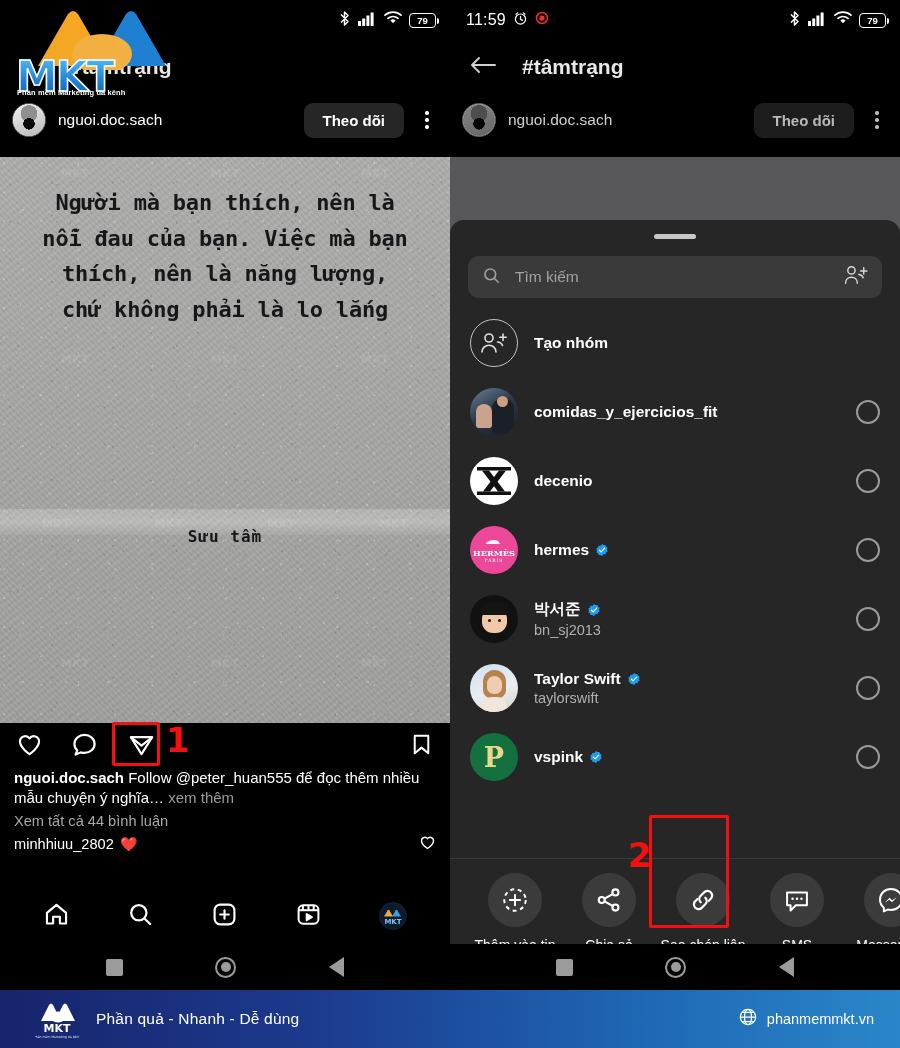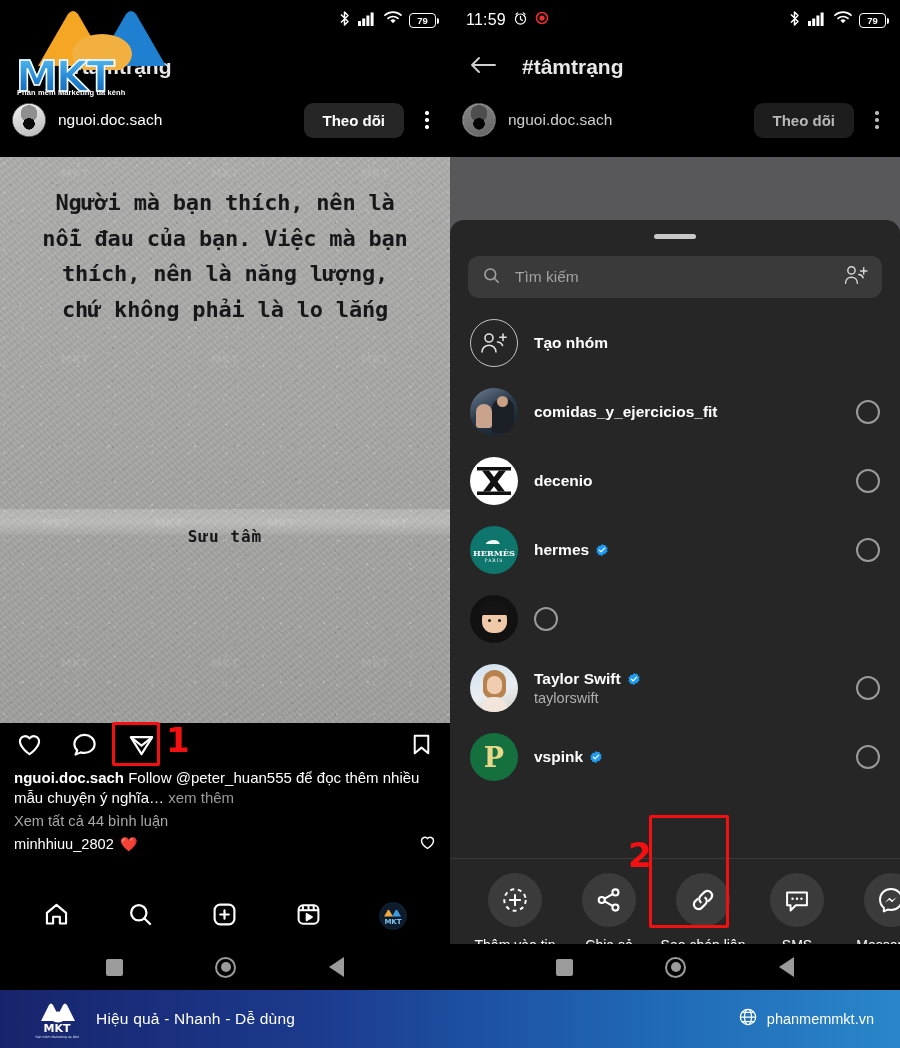--- a/index.html
+++ b/index.html
@@ -549,21 +549,21 @@
                 <path d="M36 13.5h-7l-16 21h7z" fill="#111"></path>
             </svg>
           </div>
           <div class="c-name-wrap">
             <span class="c-title">decenio</span>
           </div>
           <span class="radio"></span>
         </div>
 
         <div class="contact">
-          <div class="c-av" style="background:#0f766e;">
+          <div class="c-av" style="background:#ec4899;">
             <svg width="48" height="48" viewBox="0 0 48 48">
               <path d="M16 17c3-3 8-4 12-2l2 3H16z" fill="#fff" opacity=".95"></path>
               <text x="24" y="29.5" font-size="8.2" font-weight="bold" fill="#fff" text-anchor="middle" font-family="DejaVu Serif">HERMÈS</text>
               <text x="24" y="36" font-size="4.4" fill="#fff" text-anchor="middle" font-family="DejaVu Serif" letter-spacing="1">PARIS</text>
             </svg>
           </div>
           <div class="c-name-wrap">
             <span class="c-title">
               <span>hermes</span>
               <svg class="verified" viewBox="0 0 24 24">
@@ -574,20 +574,30 @@
           </div>
           <span class="radio"></span>
         </div>
 
         <div class="contact">
           <div class="c-av" style="background:#111;">
             <div style="position:absolute;left:12px;top:12px;width:25px;height:26px;background:#f0c9a8;border-radius:12px 12px 11px 11px;"></div>
             <div style="position:absolute;left:10px;top:7px;width:29px;height:13px;background:#141414;border-radius:13px 13px 5px 5px;"></div>
             <div style="position:absolute;left:18px;top:24px;width:3px;height:3px;background:#1a1a1a;border-radius:50%;"></div>
             <div style="position:absolute;left:28px;top:24px;width:3px;height:3px;background:#1a1a1a;border-radius:50%;"></div>
+          </div>
+          <div class="c-name-wrap">
+            <span class="c-title">
+              <span>박서준</span>
+              <svg class="verified" viewBox="0 0 24 24">
+                <path d="M12 1.5l2.6 2.1 3.3-.3 1 3.2 2.9 1.7-1.3 3.1 1.3 3.1-2.9 1.7-1 3.2-3.3-.3L12 22.5l-2.6-2.1-3.3.3-1-3.2L2.2 15.8l1.3-3.1-1.3-3.1 2.9-1.7 1-3.2 3.3.3z" fill="#1d9bf0"></path>
+                <path d="M7.5 12.2l3 3 6-6.4" fill="none" stroke="#fff" stroke-width="2.2" stroke-linecap="round" stroke-linejoin="round"></path>
+              </svg>
+            </span>
+            <span class="c-sub">bn_sj2013</span>
           </div>
           <span class="radio"></span>
         </div>
 
         <div class="contact">
           <div class="c-av" style="background:linear-gradient(160deg,#cfe0ef 0%,#eaeef2 55%,#d6d0c8 100%);">
             <div style="position:absolute;left:13px;top:6px;width:23px;height:28px;background:#b8824e;border-radius:12px 12px 8px 8px;"></div>
             <div style="position:absolute;left:17px;top:12px;width:15px;height:18px;background:#f0cdb0;border-radius:8px 8px 7px 7px;"></div>
             <div style="position:absolute;left:12px;top:33px;width:25px;height:18px;background:#f2e6dc;border-radius:10px 10px 0 0;"></div>
           </div>
@@ -696,21 +706,21 @@
 <div class="brandbar">
   <div class="brand-logo">
     <svg width="44" height="40" viewBox="0 0 44 40">
       <path d="M6 22 L14 6 Q16 3 18 6 L26 22 Z" fill="#fff"></path>
       <path d="M20 22 L28 6 Q30 3 32 6 L40 22 Z" fill="#fff"></path>
       <ellipse cx="23" cy="18" rx="8" ry="5.4" fill="#fff"></ellipse>
       <text x="22" y="33" font-size="11" font-weight="900" fill="#fff" text-anchor="middle" font-family="DejaVu Sans">MKT</text>
       <text x="22" y="38.5" font-size="3.1" fill="#dbe6f5" text-anchor="middle" font-family="DejaVu Sans">Phần mềm Marketing đa kênh</text>
     </svg>
   </div>
-  <span class="brand-slogan">Hiệu quả - Nhanh - Dễ dùng</span>
+  <span class="brand-slogan">Phần quả - Nhanh - Dễ dùng</span>
   <div class="brand-right">
     <span>
       <svg width="20" height="20" viewBox="0 0 24 24" fill="none" stroke="#fff" stroke-width="1.5">
         <circle cx="12" cy="12" r="9.2"></circle>
           <ellipse cx="12" cy="12" rx="4.2" ry="9.2"></ellipse>
           <path d="M2.9 12h18.2M4.6 6.5h14.8M4.6 17.5h14.8"></path>
       </svg>
     </span>
     <span class="brand-url">phanmemmkt.vn</span>
   </div>

